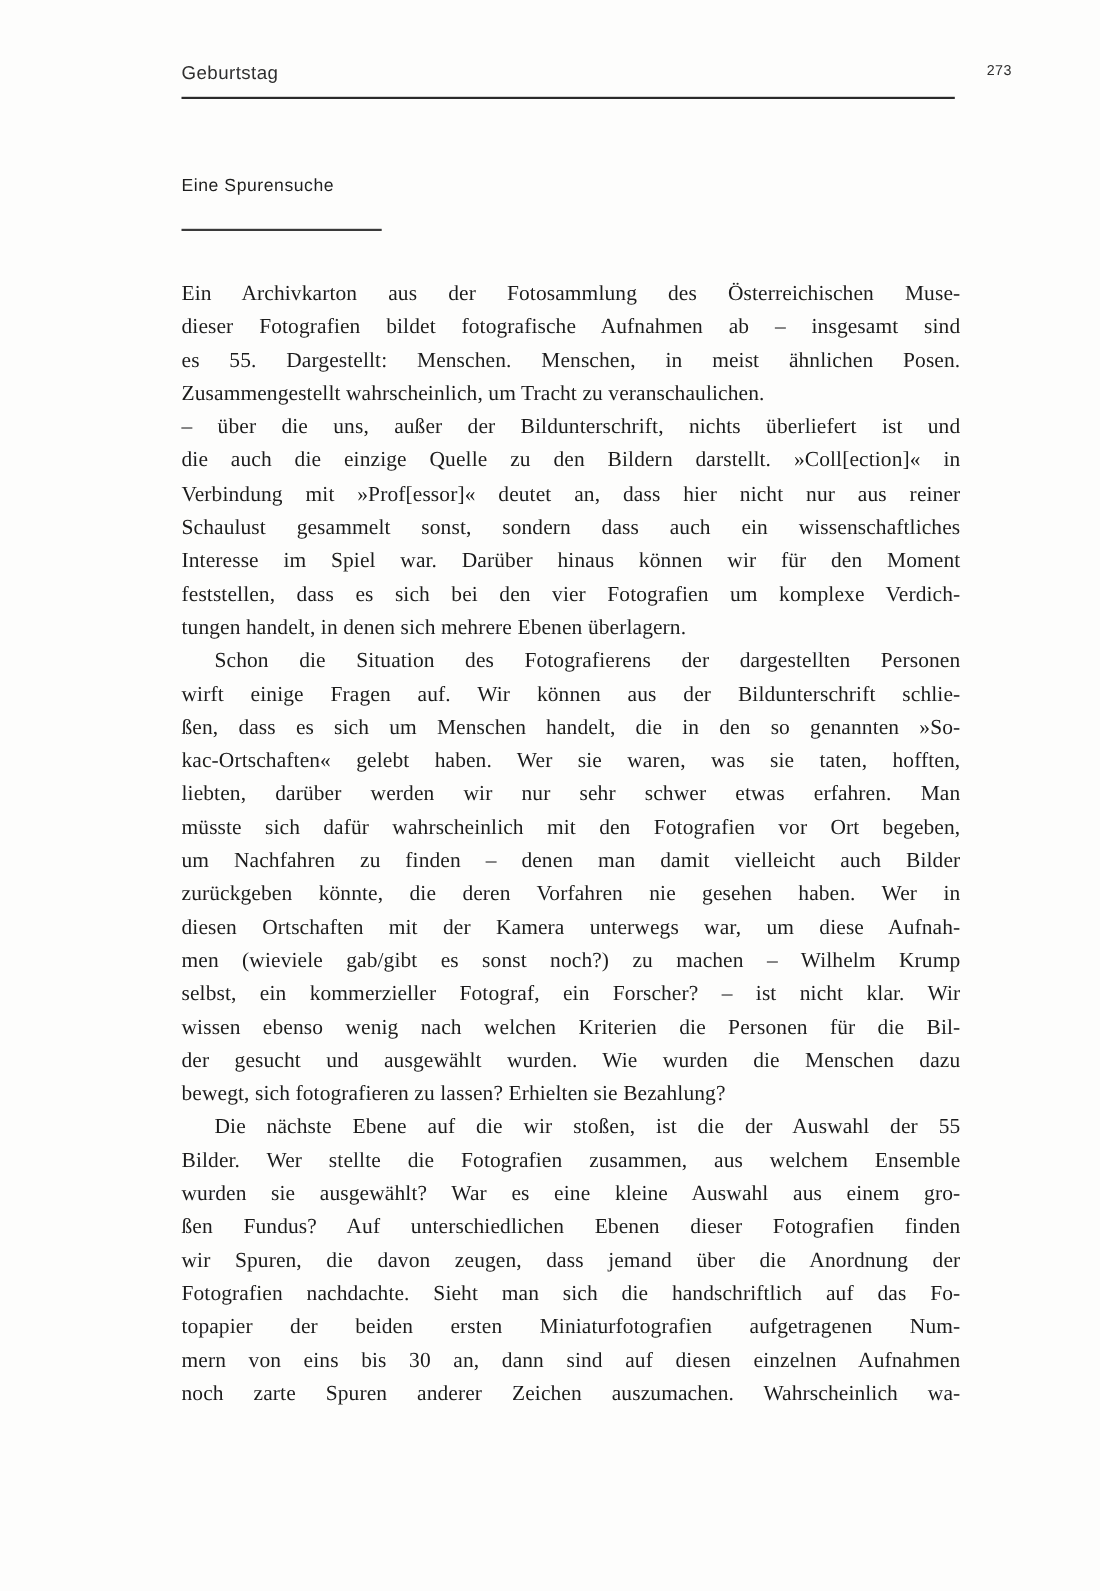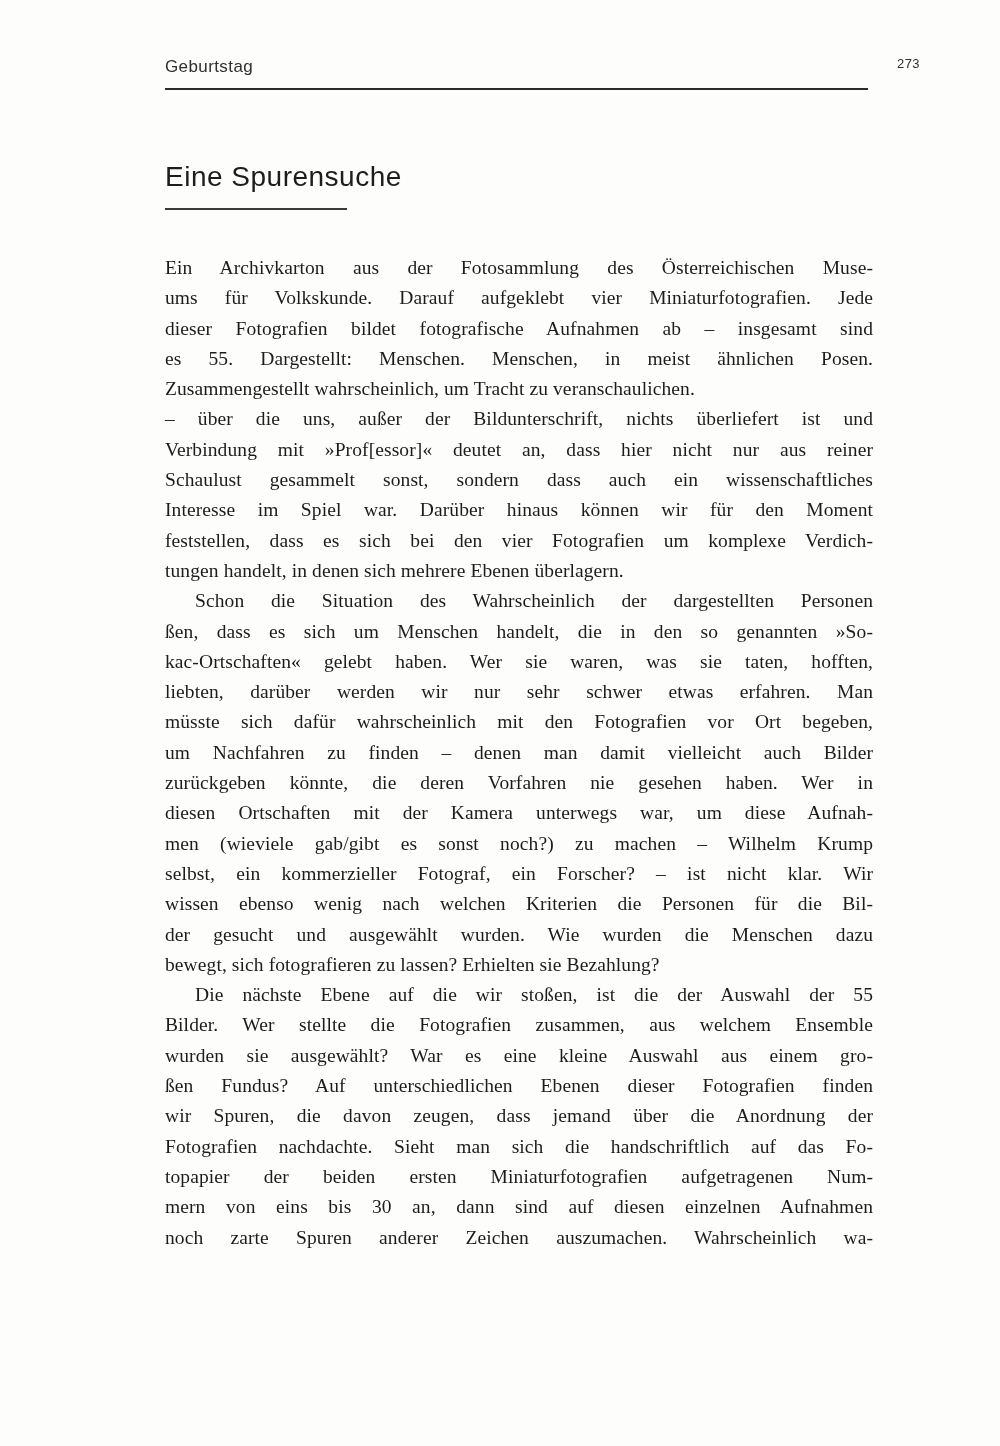--- a/index.html
+++ b/index.html
@@ -43,21 +43,21 @@
     height: 1.6px;
     background: #2b2b2b;
   }
   
   .section-heading {
     position: absolute;
     left: 165px;
     top: 161px;
     margin: 0;
     font-family: "Liberation Sans", sans-serif;
-    font-size: 28px;
+    font-size: 16px;
     font-weight: 400;
     letter-spacing: 0.5px;
     color: #1d1d1d;
   }
   .heading-rule {
     position: absolute;
     left: 165px;
     top: 208px;
     width: 182px;
     height: 1.6px;
@@ -99,31 +99,32 @@
   <span class="page-number">273</span>
 
   <div class="header-rule"></div>
 
   <h1 class="section-heading">Eine Spurensuche</h1>
 
   <div class="heading-rule"></div>
 
   <main class="body-text">
       <div class="tline">Ein Archivkarton aus der Fotosammlung des Österreichischen Muse-</div>
-      <div class="tline">ums für Volkskunde. Darauf aufgeklebt vier Miniaturfotografien. Jede</div>
       <div class="tline">dieser Fotografien bildet fotografische Aufnahmen ab – insgesamt sind</div>
       <div class="tline">es 55. Dargestellt: Menschen. Menschen, in meist ähnlichen Posen.</div>
       <div class="tline last">Zusammengestellt wahrscheinlich, um Tracht zu veranschaulichen.</div>
       <div class="tline">– über die uns, außer der Bildunterschrift, nichts überliefert ist und</div>
+      <div class="tline">die auch die einzige Quelle zu den Bildern darstellt. »Coll[ection]« in</div>
       <div class="tline">Verbindung mit »Prof[essor]« deutet an, dass hier nicht nur aus reiner</div>
       <div class="tline">Schaulust gesammelt sonst, sondern dass auch ein wissenschaftliches</div>
       <div class="tline">Interesse im Spiel war. Darüber hinaus können wir für den Moment</div>
       <div class="tline">feststellen, dass es sich bei den vier Fotografien um komplexe Verdich-</div>
       <div class="tline last">tungen handelt, in denen sich mehrere Ebenen überlagern.</div>
-      <div class="tline indent">Schon die Situation des Wahrscheinlich der dargestellten Personen</div>
+      <div class="tline indent">Schon die Situation des Fotografierens der dargestellten Personen</div>
+      <div class="tline">wirft einige Fragen auf. Wir können aus der Bildunterschrift schlie-</div>
       <div class="tline">ßen, dass es sich um Menschen handelt, die in den so genannten »So-</div>
       <div class="tline">kac-Ortschaften« gelebt haben. Wer sie waren, was sie taten, hofften,</div>
       <div class="tline">liebten, darüber werden wir nur sehr schwer etwas erfahren. Man</div>
       <div class="tline">müsste sich dafür wahrscheinlich mit den Fotografien vor Ort begeben,</div>
       <div class="tline">um Nachfahren zu finden – denen man damit vielleicht auch Bilder</div>
       <div class="tline">zurückgeben könnte, die deren Vorfahren nie gesehen haben. Wer in</div>
       <div class="tline">diesen Ortschaften mit der Kamera unterwegs war, um diese Aufnah-</div>
       <div class="tline">men (wieviele gab/gibt es sonst noch?) zu machen – Wilhelm Krump</div>
       <div class="tline">selbst, ein kommerzieller Fotograf, ein Forscher? – ist nicht klar. Wir</div>
       <div class="tline">wissen ebenso wenig nach welchen Kriterien die Personen für die Bil-</div>

